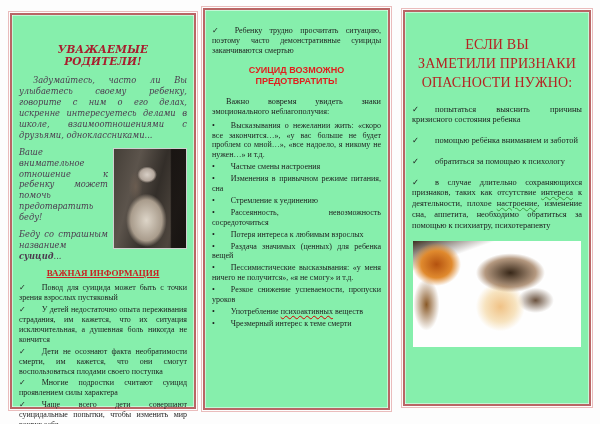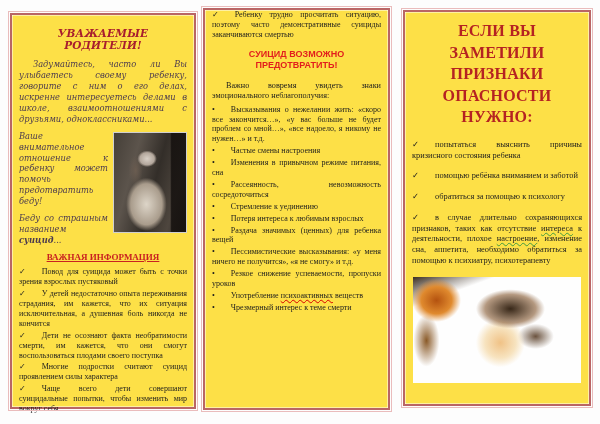--- a/index.html
+++ b/index.html
@@ -5,26 +5,26 @@
   html,body{margin:0;padding:0;}
   body{
     width:600px;height:424px;
     background:#fdfdfd;
     position:relative;
     font-family:"Liberation Serif", serif;
     overflow:hidden;
   }
   .panel{
     position:absolute;
-    background:#fde047;
+    background:#86efac;
     border:2px solid #b96565;
     outline:1px solid #eabcbc;
     outline-offset:1px;
     box-shadow:inset 0 0 0 0.5px #fff;
-    padding:0 7px;
+    padding:16px 7px;
     box-sizing:border-box;
   }
   #panel-1{left:10px; top:13px;  width:186px; height:396px;}
   #panel-2{left:203px;top:8px;   width:187px; height:402px;}
   #panel-3{left:403px;top:10px;  width:188px; height:396px;}
 
   
   .p1-title{
     font-family:"DejaVu Serif", serif;
     font-style:italic;font-weight:bold;
@@ -83,22 +83,22 @@
     font-size:8.2px;color:#1d1d1d;
     line-height:1.25;text-align:justify;
     margin:0 0 3px 0;text-indent:14px;
   }
   .sq-red{ text-decoration:underline wavy #d80000; text-decoration-thickness:1px; text-underline-offset:1px;}
   .sq-green{ text-decoration:underline wavy #3f9b3f; text-decoration-thickness:1px; text-underline-offset:1px;}
 
   
   .p3-heading{
     font-family:"Liberation Serif", serif;
-    color:#b52222;font-weight:bold;
-    font-size:16px;text-align:center;line-height:1.35;
+    color:#b52222;font-weight:normal;
+    font-size:14px;text-align:center;line-height:1.35;
     margin:8px 2px 12px 2px;letter-spacing:.2px;
   }
   .p3 .check-item{font-size:8.4px;margin-bottom:10px;line-height:1.28;}
   .photo-family{
     width:168px;height:106px;
     margin:6px auto 0 auto;
     background:
       radial-gradient(ellipse 34px 30px at 14% 22%, #b4520f 0%, #e08a2e 45%, rgba(255,255,255,0) 72%),
       radial-gradient(ellipse 20px 40px at 8% 60%, #8a5a28 0%, rgba(255,255,255,0) 65%),
       radial-gradient(ellipse 46px 26px at 58% 30%, rgba(45,28,12,.95) 0%, rgba(120,70,25,.55) 55%, rgba(255,255,255,0) 75%),
@@ -135,22 +135,22 @@
 <section class="panel" id="panel-2">
   <p class="check-item"><span class="mk">✓</span><span class="tab"></span><span>Ребенку трудно просчитать ситуацию, поэтому часто демонстративные суициды заканчиваются смертью</span></p>
 
   <h2 class="p2-heading">СУИЦИД ВОЗМОЖНО ПРЕДОТВРАТИТЬ!</h2>
 
   <p class="lead">Важно вовремя увидеть знаки эмоционального неблагополучия:</p>
 
   <p class="dot-item"><span class="mk">•</span><span class="tab"></span><span>Высказывания о нежелании жить: «скоро все закончится…», «у вас больше не будет проблем со мной…», «все надоело, я никому не нужен…» и т.д.</span></p>
   <p class="dot-item"><span class="mk">•</span><span class="tab"></span><span>Частые смены настроения</span></p>
   <p class="dot-item"><span class="mk">•</span><span class="tab"></span><span>Изменения в привычном режиме питания, сна</span></p>
+  <p class="dot-item"><span class="mk">•</span><span class="tab"></span><span>Стремление к уединению</span></p>
   <p class="dot-item"><span class="mk">•</span><span class="tab"></span><span>Рассеянность, невозможность сосредоточиться</span></p>
-  <p class="dot-item"><span class="mk">•</span><span class="tab"></span><span>Стремление к уединению</span></p>
   <p class="dot-item"><span class="mk">•</span><span class="tab"></span><span>Потеря интереса к любимым взрослых</span></p>
   <p class="dot-item"><span class="mk">•</span><span class="tab"></span><span>Раздача значимых (ценных) для ребенка вещей</span></p>
   <p class="dot-item"><span class="mk">•</span><span class="tab"></span><span>Пессимистические высказывания: «у меня ничего не получится», «я не смогу» и т.д.</span></p>
   <p class="dot-item"><span class="mk">•</span><span class="tab"></span><span>Резкое снижение успеваемости, пропуски уроков</span></p>
   <p class="dot-item"><span class="mk">•</span><span class="tab"></span><span>Употребление </span><span class="sq-red">психоактивных</span><span> веществ</span></p>
   <p class="dot-item"><span class="mk">•</span><span class="tab"></span><span>Чрезмерный интерес к теме смерти</span></p>
 </section>
 
 <section class="panel p3" id="panel-3">
   <h2 class="p3-heading"><span>ЕСЛИ ВЫ</span><br><span>ЗАМЕТИЛИ ПРИЗНАКИ</span><br><span>ОПАСНОСТИ НУЖНО:</span></h2>

